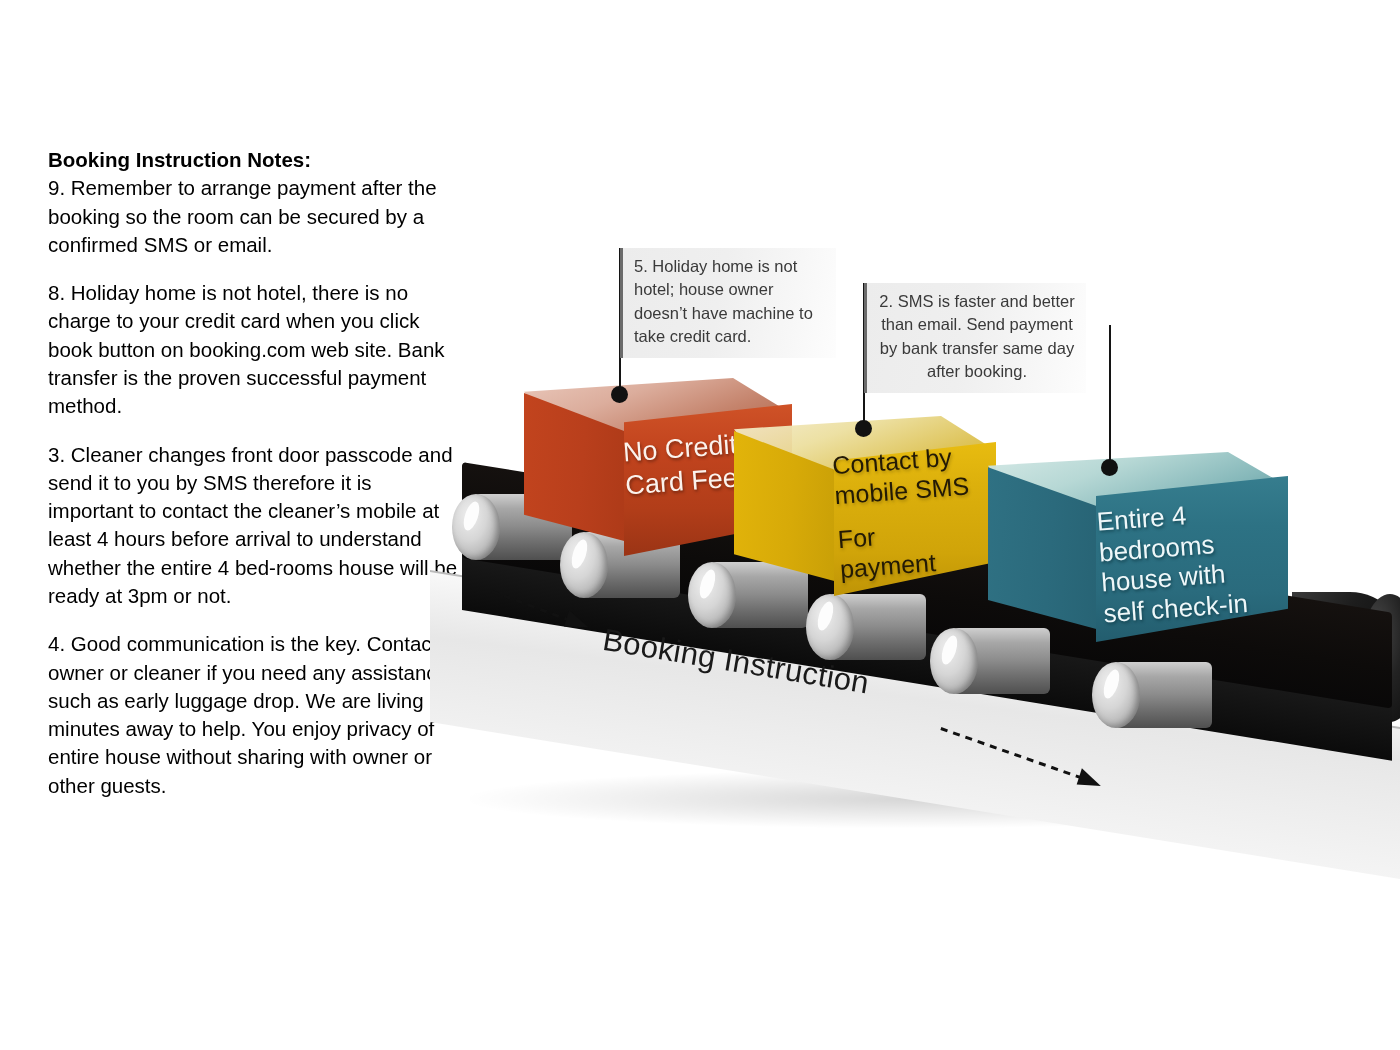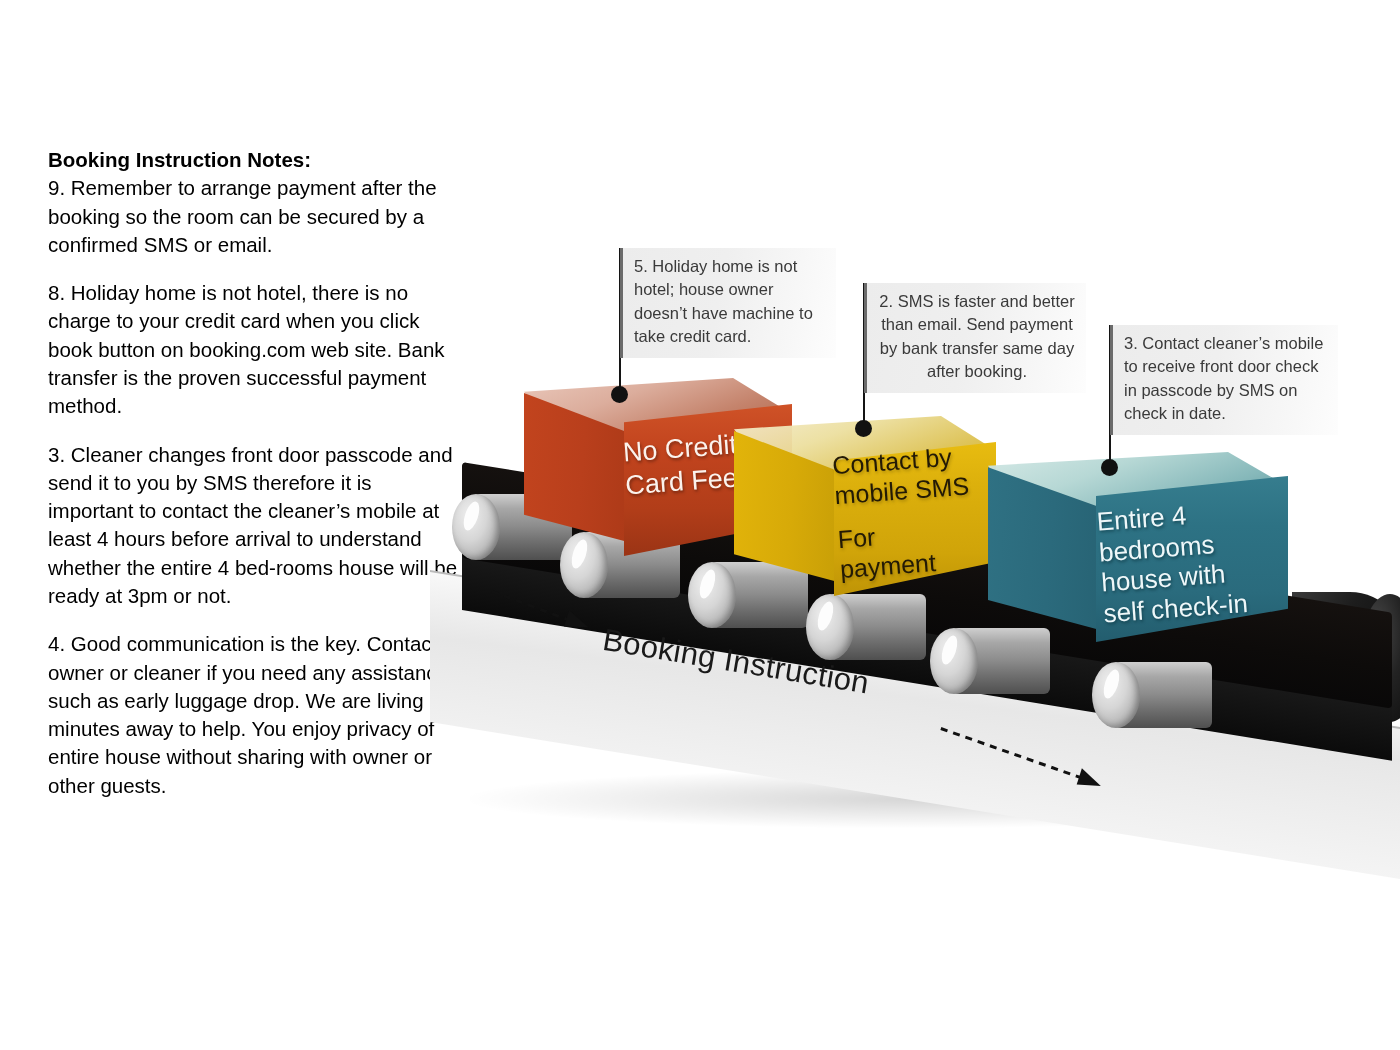--- a/index.html
+++ b/index.html
@@ -343,15 +343,14 @@
   <div class="leader" id="leader-1"></div>
   <div class="leader-dot" id="dot-1"></div>
   <div class="callout" id="callout-1">5. Holiday home is not hotel; house owner doesn’t have machine to take credit card.</div>
 
   <div class="leader" id="leader-2"></div>
   <div class="leader-dot" id="dot-2"></div>
   <div class="callout" id="callout-2">2. SMS is faster and better than email. Send payment by bank transfer same day after booking.</div>
 
   <div class="leader" id="leader-3"></div>
   <div class="leader-dot" id="dot-3"></div>
-  <div class="callout" id="callout-3">3. Contact cleaner’s mobile to receive front door check in passcode by SMS on check in date.</div>
 
 </div>
 
 </body></html>

